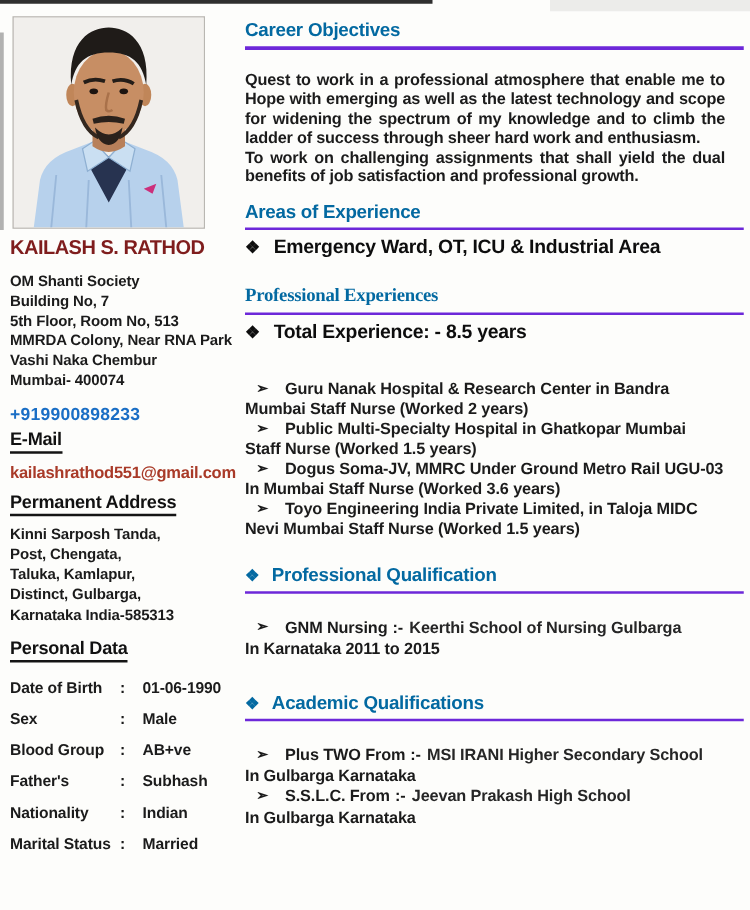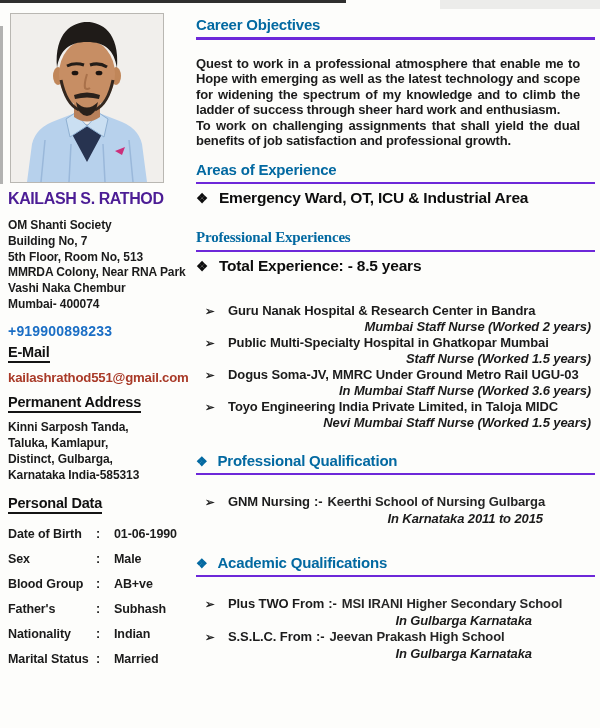--- a/index.html
+++ b/index.html
@@ -9,21 +9,21 @@
     font-family:"Liberation Sans",sans-serif;font-weight:700;
   }
   .scan-strip{position:absolute;top:0;left:0;width:346px;height:3px;background:#2f2f2f;}
   .scan-strip-right{position:absolute;top:0;left:440px;width:160px;height:9px;background:#ececea;}
   .scan-edge{position:absolute;top:26px;left:0;width:3px;height:158px;background:#8a8a88;opacity:.65;}
 
   
   .sidebar{position:absolute;left:0;top:0;width:188px;padding:0 6px 0 8px;box-sizing:border-box;}
   .photo-frame{margin:13px 4px 0 2px;width:152px;height:168px;border:1px solid #b9b7b2;background:#f1efec;box-sizing:content-box;}
   .photo-frame svg{display:block;}
-  .name{margin-top:7px;font-size:16px;letter-spacing:-0.4px;line-height:18px;color:#4c1d95;}
+  .name{margin-top:7px;font-size:16px;letter-spacing:-0.4px;line-height:18px;color:#7f1d1d;}
   .sb-h{display:inline-block;font-size:14.5px;letter-spacing:-0.2px;border-bottom:2px solid #141414;padding-bottom:1px;color:#111;}
   .sb-h-wrap{margin-top:10px;}
   .addr{margin-top:10px;font-size:12px;letter-spacing:-0.1px;line-height:15.8px;}
   .addr div{white-space:nowrap;}
   .addr.perm{margin-top:6px;line-height:16.2px;}
   .phone{margin-top:10px;font-size:14px;color:#1a6ec5;letter-spacing:0.2px;}
   .email-addr{margin-top:7px;font-size:13.2px;color:#a93a28;letter-spacing:-0.2px;white-space:nowrap;text-align:center;}
   .pd-rows{margin-top:13px;}
   .pd-row{display:flex;font-size:12.5px;line-height:15px;margin-bottom:10px;letter-spacing:-0.1px;}
   .pd-label{width:88px;flex:none;}
@@ -41,21 +41,21 @@
   .mh-pq{margin-top:21px;}
   .mh-aq{margin-top:27px;}
   .objectives{margin-top:16px;width:384px;font-size:13px;line-height:15.4px;text-align:justify;letter-spacing:-0.15px;}
   .objectives p{margin:0;}
   .dia-line{margin-top:5px;font-size:15.5px;letter-spacing:-0.2px;color:#0d0d0d;}
   .dia-line .dia{margin-right:11px;font-size:13.5px;}
   .exp-list{margin-top:28px;}
   .exp-item{font-size:13px;line-height:16px;letter-spacing:-0.1px;}
   .l1{display:flex;}
   .arrow{width:14px;flex:none;margin-left:9px;margin-right:9px;font-size:11.5px;}
-  .l2{text-align:right;padding-right:4px;font-style:italic;}
+  .l2{text-align:left;padding-right:4px;}
   .qual-list{margin-top:19px;}
   .qual-item{font-size:13px;line-height:16.5px;letter-spacing:-0.1px;}
   .qual-item .text{font-weight:700;color:#262626;}
   .qual-item .sep{margin:0 5px 0 4px;}
   .l2.gnm{padding-right:52px;}
   .l2.acad{padding-right:63px;}
 </style>
 </head>
 <body>
 
@@ -113,20 +113,21 @@
     <div>Mumbai- 400074</div>
   </div>
 
   <div class="phone">+919900898233</div>
   <div class="sb-h-wrap" style="margin-top:4px;"><span class="sb-h">E-Mail</span></div>
   <div class="email-addr">kailashrathod551@gmail.com</div>
 
   <div class="sb-h-wrap" style="margin-top:8px;"><span class="sb-h">Permanent Address</span></div>
   <div class="addr perm">
     <div>Kinni Sarposh Tanda,</div>
+    <div>Post, Chengata,</div>
     <div>Taluka, Kamlapur,</div>
     <div>Distinct, Gulbarga,</div>
     <div>Karnataka India-585313</div>
   </div>
 
   <div class="sb-h-wrap"><span class="sb-h">Personal Data</span></div>
   <div class="pd-rows">
     <div class="pd-row">
       <span class="pd-label">Date of Birth</span>
       <span class="pd-colon">:</span>

